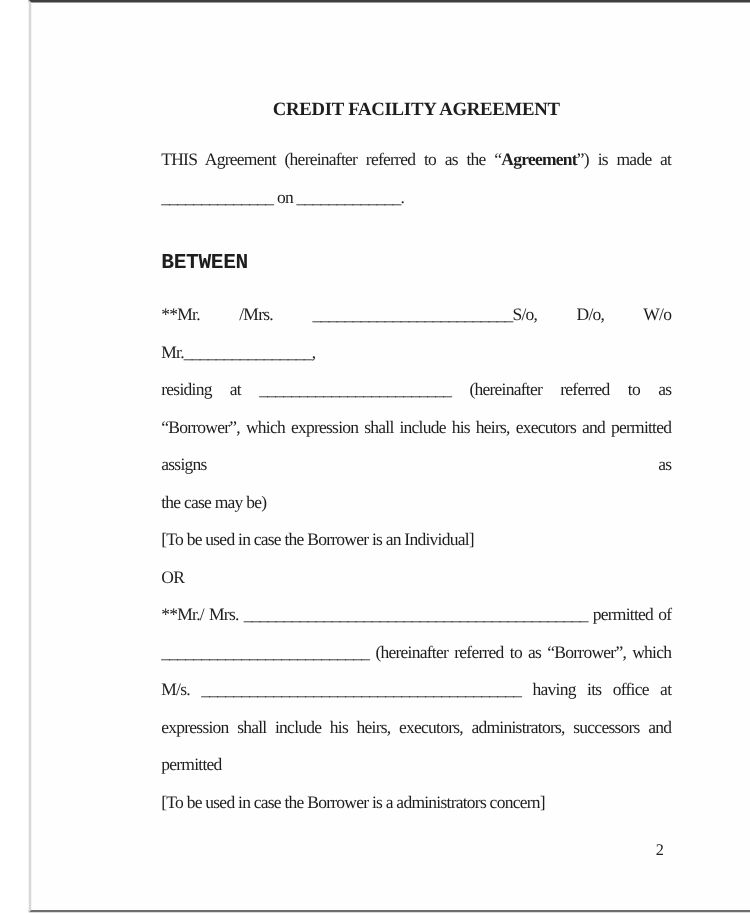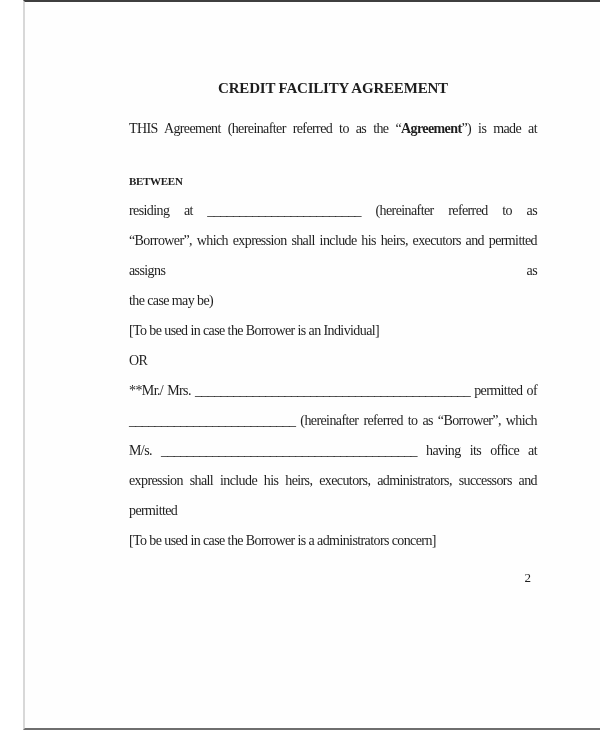--- a/index.html
+++ b/index.html
@@ -40,46 +40,49 @@
     letter-spacing: -0.6px;
   }
   .just {
     text-align: justify;
     text-align-last: justify;
   }
   .mt16 { margin-top: 16px; }
   .mt12 { margin-top: 12px; }
   .heading {
     margin: 22px 0 0 0;
-    font-size: 11px;
+    font-size: 17px;
     font-weight: bold;
     line-height: 30px;
     letter-spacing: -0.3px;
+    font-family: Liberation Mono, monospace;
   }
   .page-number {
     margin-top: 12px;
     padding-right: 6px;
     text-align: right;
     font-size: 13px;
     line-height: 20px;
   }
 </style>
 </head>
 <body>
 
 <div class="page">
   <div class="content">
 
     <h1 class="title">CREDIT FACILITY AGREEMENT</h1>
 
     <p class="line just mt16"><span>THIS Agreement (hereinafter referred to as the “</span><b>Agreement</b><span>”) is made at</span></p>
 
+    <p class="line">______________ on _____________.</p>
 
     <h2 class="heading">BETWEEN</h2>
 
+    <p class="line just mt12">**Mr. /Mrs. _________________________S/o, D/o, W/o Mr.________________,</p>
     <p class="line just">residing at ________________________ (hereinafter referred to as</p>
     <p class="line just">“Borrower”, which expression shall include his heirs, executors and permitted assigns as</p>
     <p class="line">the case may be)</p>
     <p class="line">[To be used in case the Borrower is an Individual]</p>
 
     <p class="line">OR</p>
 
     <p class="line just">**Mr./ Mrs. ___________________________________________ permitted of</p>
     <p class="line just">__________________________ (hereinafter referred to as “Borrower”, which</p>
     <p class="line just">M/s. ________________________________________ having its office at</p>

